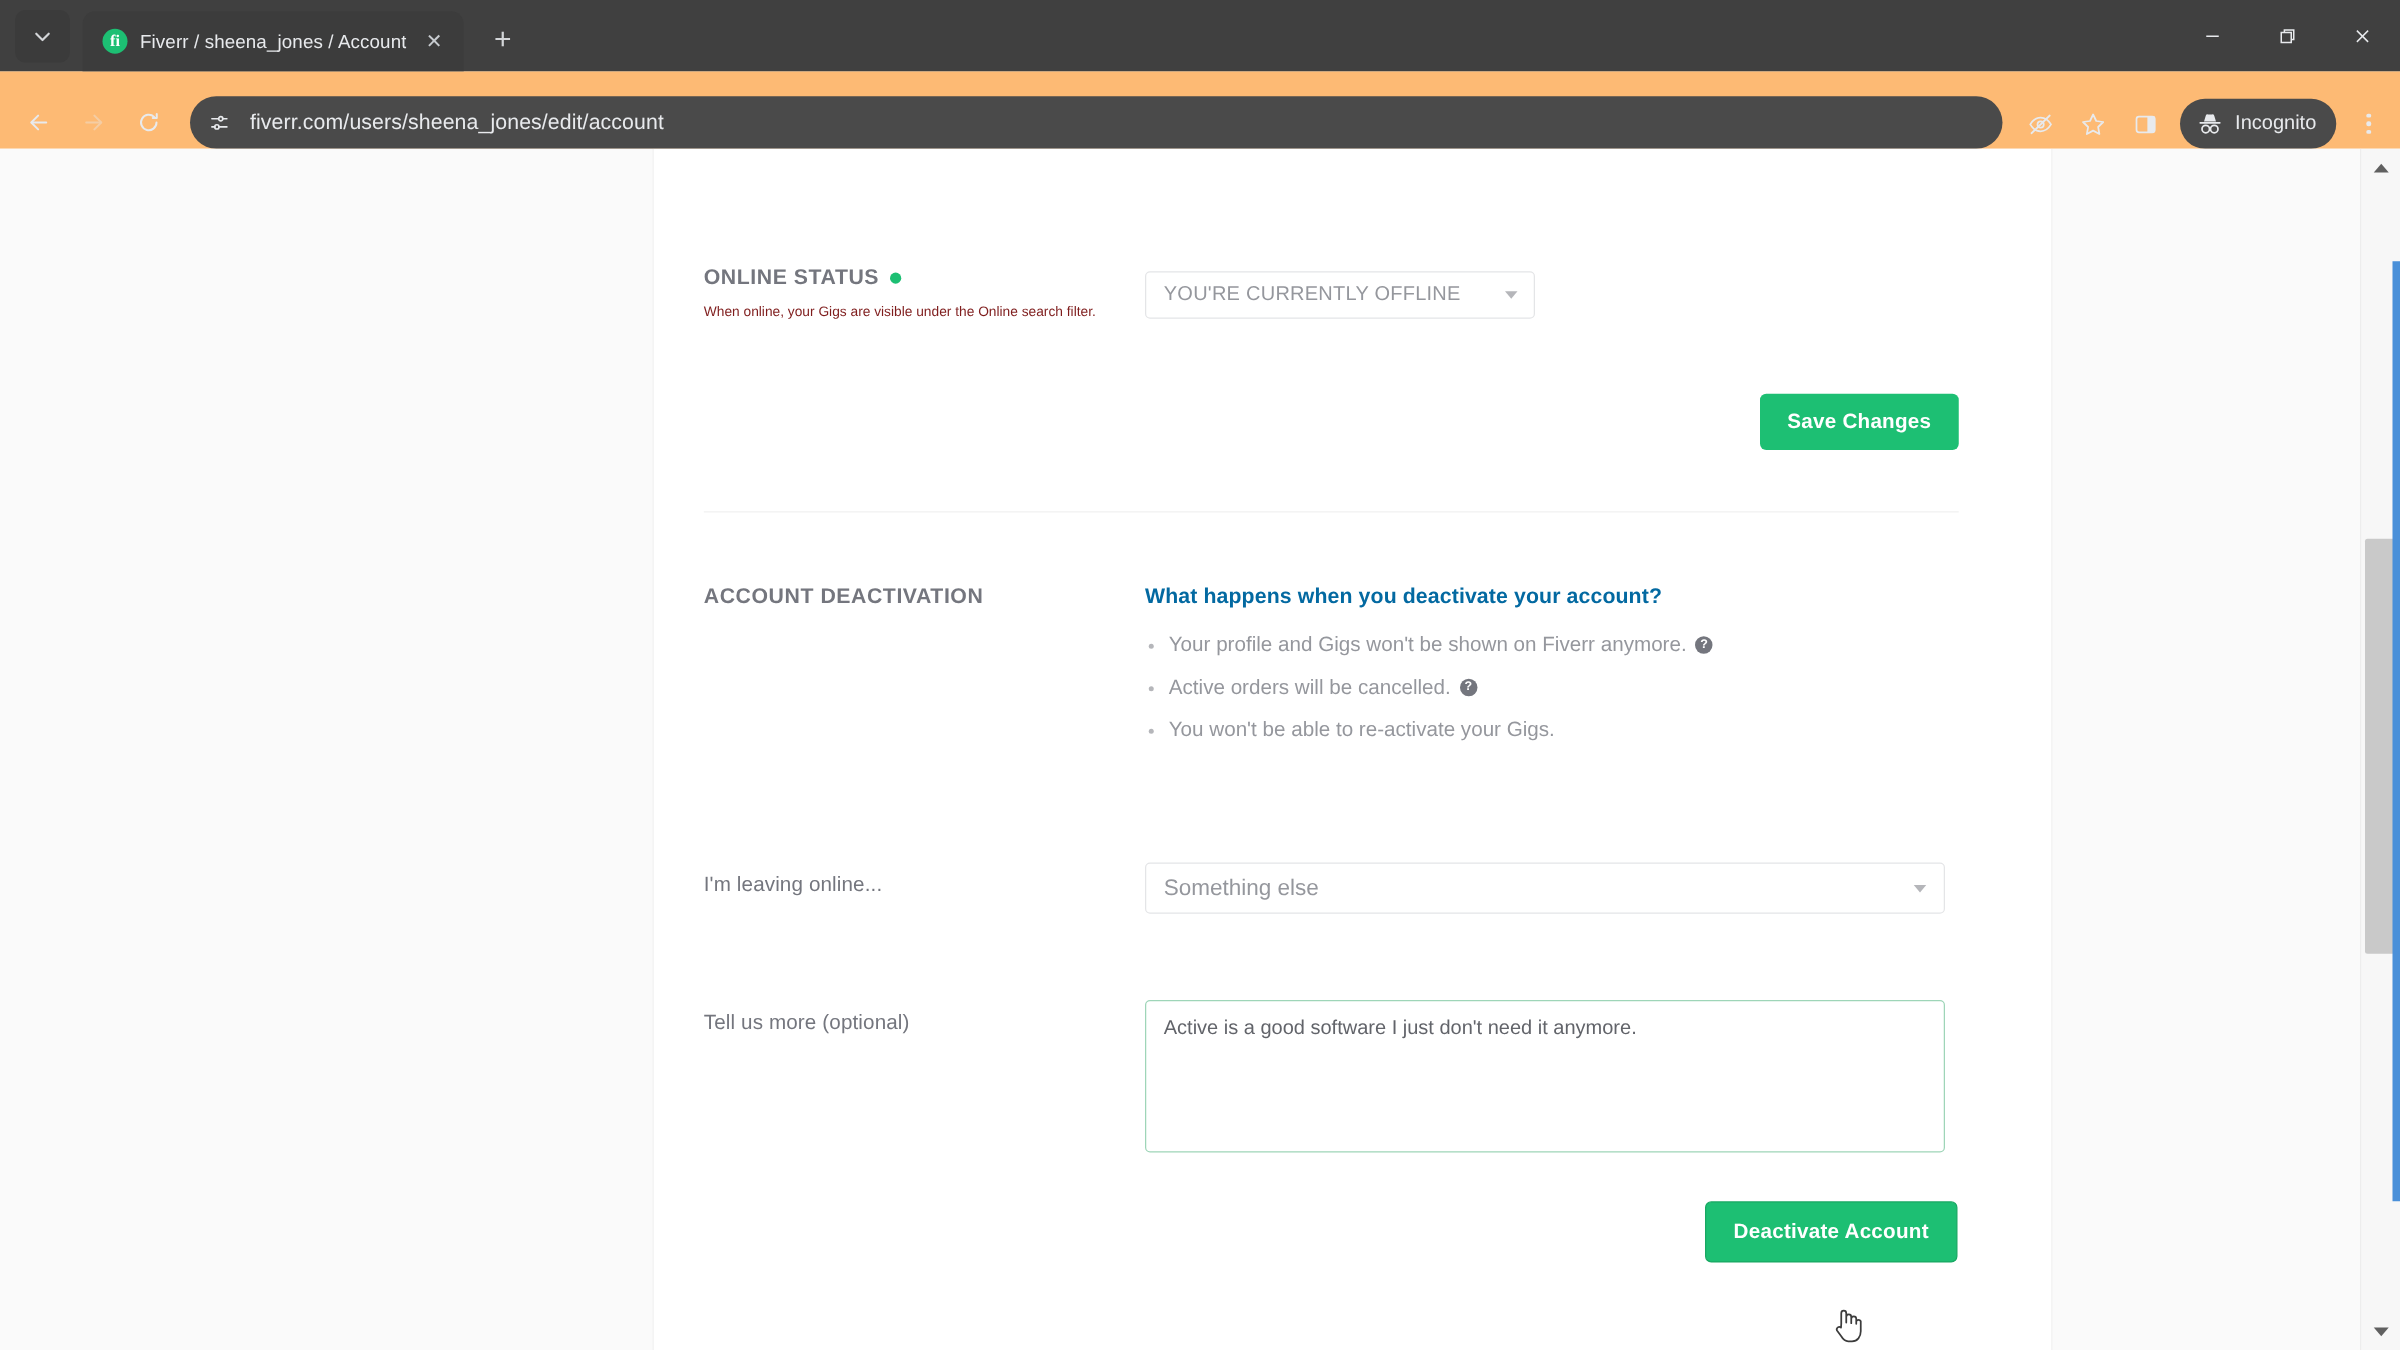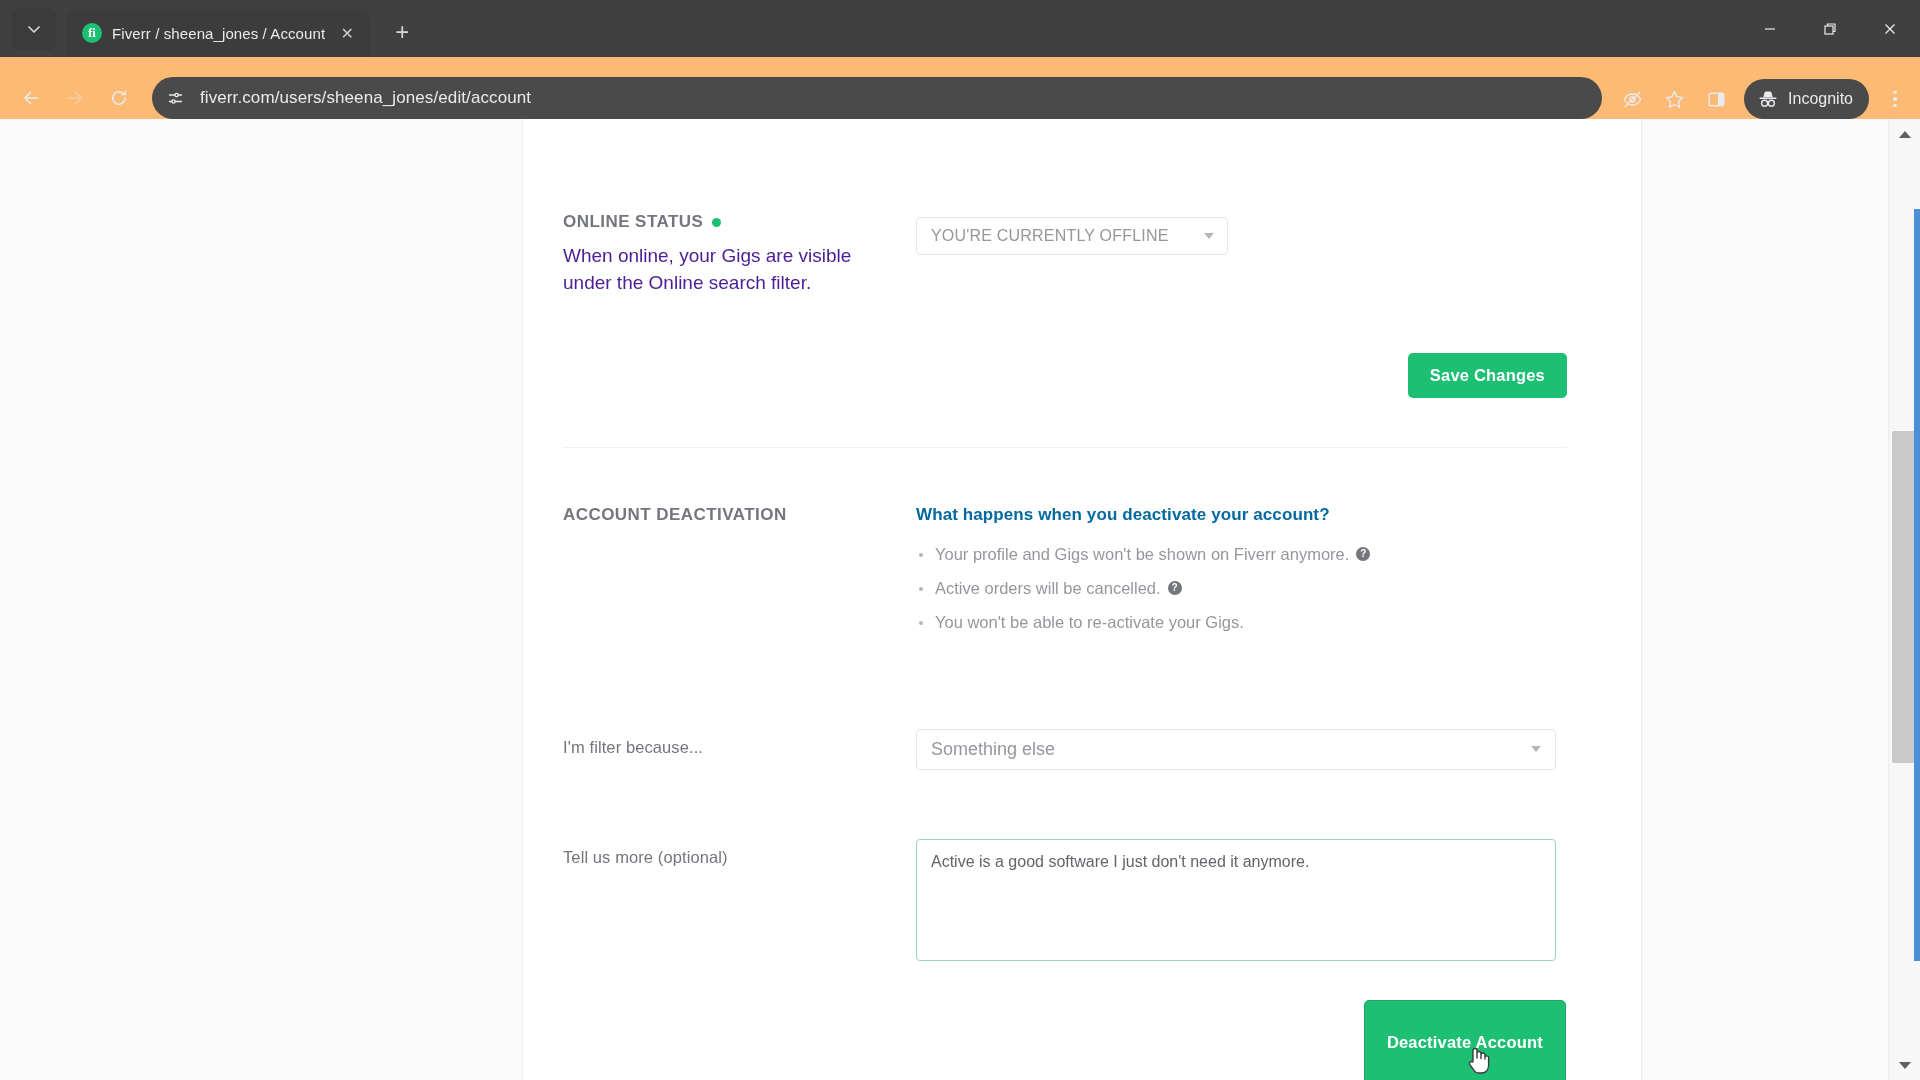--- a/index.html
+++ b/index.html
@@ -169,21 +169,21 @@
   .field-col { flex: 1; }
 
   
   .online-block { padding-top: 73px; }
   .sec-title {
     font-size: 17px; font-weight: bold; color: #74767e;
     letter-spacing: .45px; display: flex; align-items: center; gap: 9px;
   }
   .green-dot { width: 9px; height: 9px; border-radius: 50%; background: #1dbf73; display: inline-block; }
   .sec-desc {
-    margin-top: 11px; font-size: 19px; color: #4c1d95;
+    margin-top: 11px; font-size: 11px; color: #7f1d1d;
     line-height: 1.42; max-width: 340px;
   }
 
   .select-sm {
     width: 312px; height: 38px;
     border: 1px solid #e4e5e7; border-radius: 4px;
     background: #fff;
     display: flex; align-items: center; justify-content: space-between;
     padding: 0 13px 0 14px;
     margin-top: 5px;
@@ -258,21 +258,21 @@
   .tell-row { padding-top: 49px; align-items: flex-start; }
   .textarea {
     width: 640px; height: 122px;
     border: 1px solid #9ed5b8; border-radius: 4px;
     background: #fff;
     padding: 11px 14px;
     font-size: 16px; color: #62646a; line-height: 1.4;
   }
 
   .deact-wrap { padding: 39px 75px 0 0; display: flex; justify-content: flex-end; }
-  .btn-deact { padding: 32px 22px; border: 1px solid #19a863; }
+  .btn-deact { padding: 14px 22px; border: 1px solid #19a863; }
 
   
   .cursor {
     position: absolute; left: 1466px; top: 925px;
     width: 26px; height: 32px; pointer-events: none;
   }
 
   
   .scrollbar {
     width: 32px; flex: 0 0 32px;
@@ -467,21 +467,21 @@
               </li>
               <li>
                 <span>You won't be able to re-activate your Gigs.</span>
               </li>
             </ul>
           </div>
         </div>
 
         <div class="row leaving-row">
           <div class="label-col">
-            <div class="row-label">I'm filter because...</div>
+            <div class="row-label">I'm leaving online...</div>
           </div>
           <div class="field-col">
             <div class="select-lg">
               <span class="val">Something else</span>
               <span class="caret"></span>
             </div>
           </div>
         </div>
 
         <div class="row tell-row">

